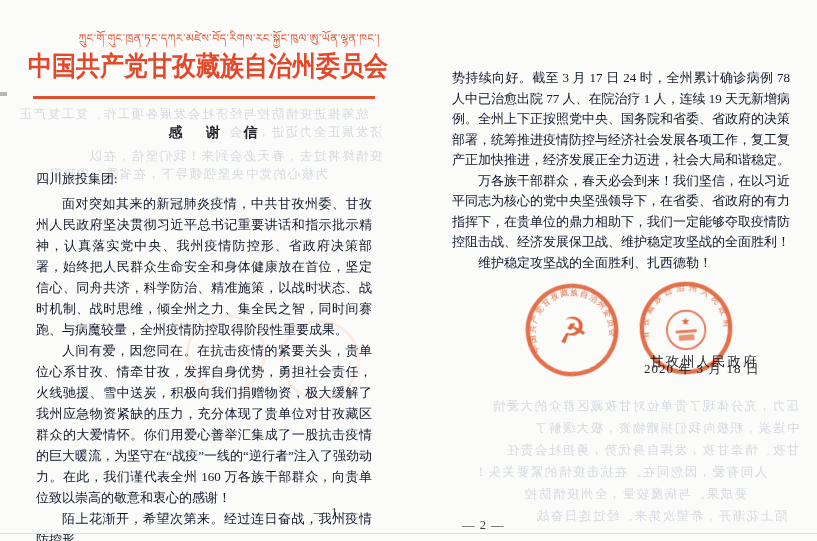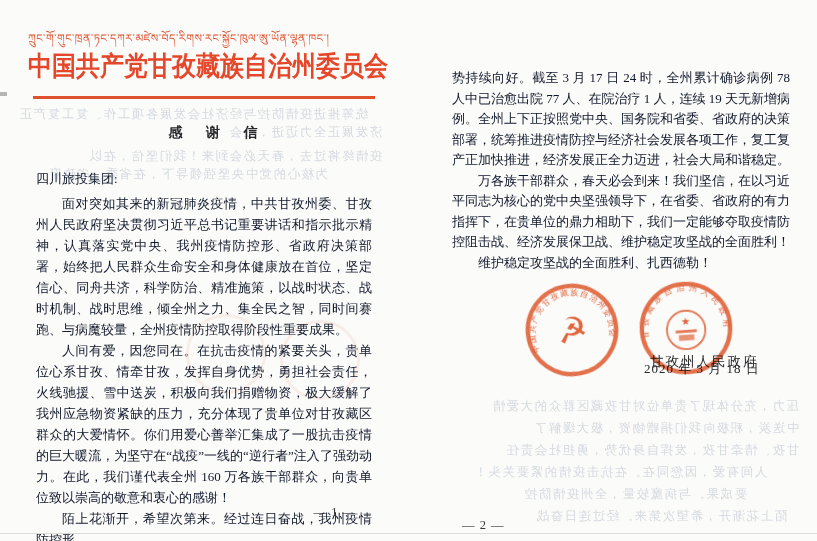--- a/index.html
+++ b/index.html
@@ -7,21 +7,21 @@
     position:relative;width:817px;height:541px;overflow:hidden;
     background:#fbfbfa;
     font-family:"Liberation Serif","DejaVu Serif",serif;
     color:#2b2b30;
   }
   .page{position:absolute;}
   #page1{left:28px;top:6px;width:352px;height:527px;}
   #page2{left:432px;top:10px;width:375px;height:527px;}
 
   .tibetan{
-    position:absolute;top:20px;left:0;width:100%;text-align:left;
+    position:absolute;top:20px;left:0;width:100%;text-align:right;
     color:#e0512e;font-size:11px;letter-spacing:.5px;white-space:nowrap;
   }
   .org-title{
     position:absolute;top:42px;left:0;width:100%;text-align:center;
     color:#e5472a;font-size:24px;font-weight:bold;white-space:nowrap;
     transform:scaleY(1.12);transform-origin:top center;
   }
   .red-rule{
     position:absolute;top:90px;left:5px;right:5px;height:3px;background:#e0512e;
   }

